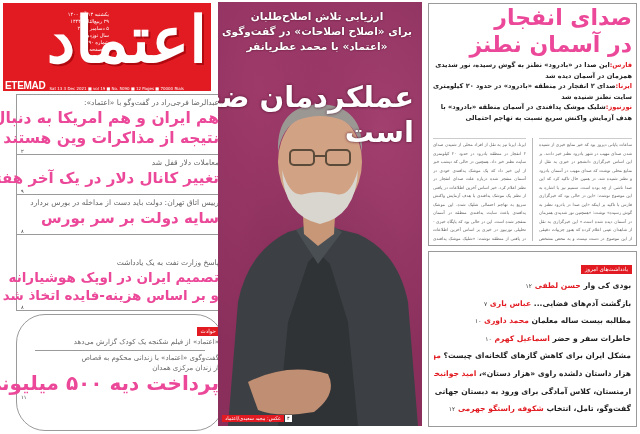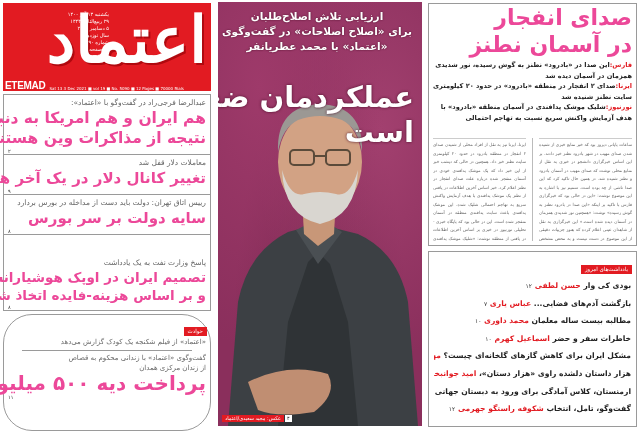--- a/index.html
+++ b/index.html
@@ -9,21 +9,21 @@
     
     .col-left { position: absolute; left: 3px; top: 3px; width: 208px; height: 428px; }
     .masthead { position: absolute; left: 0; top: 0; width: 208px; height: 88px; background: #e21b22; overflow: hidden; }
     .masthead .logo { position: absolute; right: 4px; top: 2px; font-family: "DejaVu Serif", serif; font-weight: bold; font-size: 64px; color: #fff; line-height: 70px; letter-spacing: -3px; text-shadow: 2px 2px 0 #b0090f; }
     .masthead .dateinfo { position: absolute; left: 58px; top: 8px; width: 48px; color: #fff; font-size: 5px; line-height: 7px; text-align: right; direction: rtl; }
     .masthead .dateinfo div { white-space: nowrap; }
     .masthead .brandbar { position: absolute; left: 0; bottom: 0; width: 100%; height: 12px; display: flex; align-items: flex-end; gap: 4px; padding-left: 2px; }
     .masthead .brand-en { color: #fff; font-family: "Liberation Sans", sans-serif; font-weight: bold; font-size: 10px; letter-spacing: -0.3px; }
     .masthead .issue-line { color: #fff; font-size: 4px; white-space: nowrap; }
 
-    .box { position: absolute; left: 0; border: 1px solid #9a9a9a; background: #fff; }
+    .box { position: absolute; left: 13px; border: 1px solid #9a9a9a; background: #fff; }
     .news { direction: rtl; text-align: right; padding: 0 4px; }
     .kicker { font-size: 7.5px; color: #666; line-height: 11px; white-space: nowrap; overflow: hidden; }
     .headline { font-weight: bold; color: #ec4899; letter-spacing: -0.3px; white-space: nowrap; }
     .pgno { direction: ltr; text-align: left; font-size: 5px; color: #333; line-height: 6px; }
     .sep { border-top: 1px solid #9a9a9a; }
 
     .lb1 { top: 91px; width: 208px; height: 217px; }
     .lb1 .h-big { font-size: 15.5px; line-height: 20px; }
     .lb1 .h-mid { font-size: 15px; line-height: 20px; }
 

